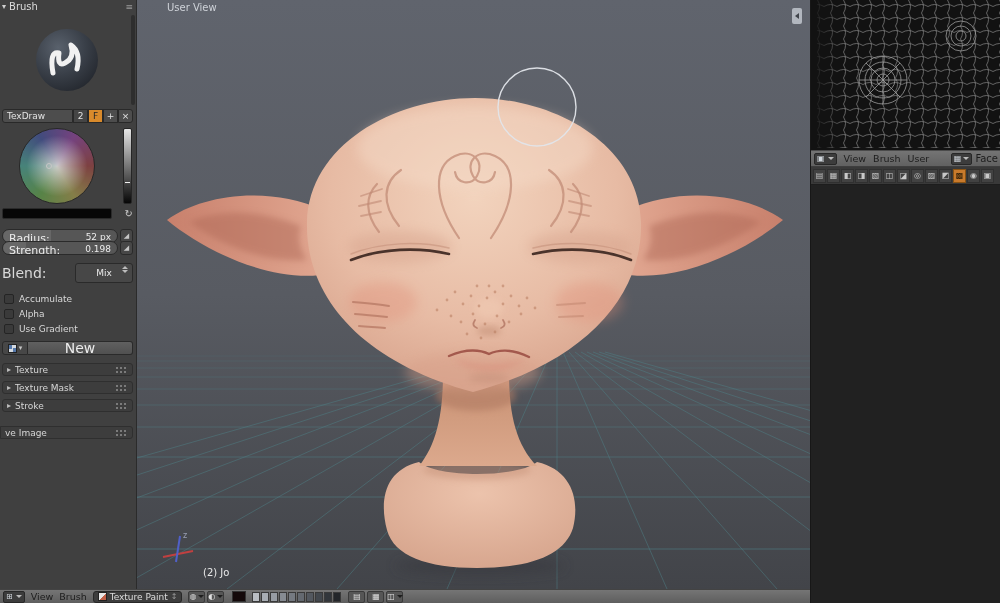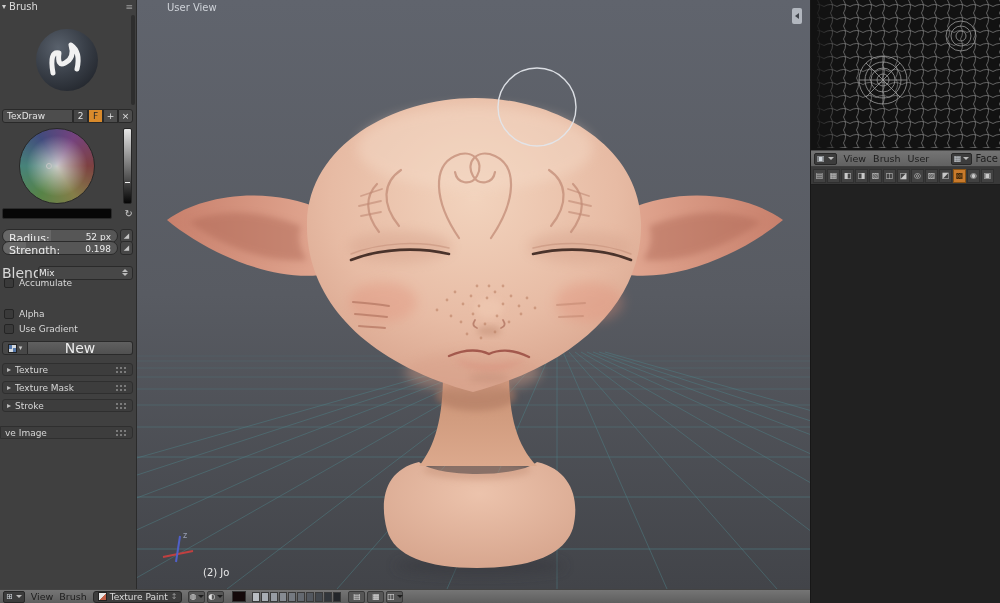--- a/index.html
+++ b/index.html
@@ -57,22 +57,22 @@
   .slider { position:relative; flex:1; height:14px; background:#565656; border:1px solid #2a2a2a;
     border-radius:8px; overflow:hidden; color:#ececec; }
   .slider .fill { position:absolute; left:0; top:0; bottom:0; background:rgba(255,255,255,.10); }
   .slabel { position:absolute; left:6px; top:2px; font-size:11px; }
   .svalue { position:absolute; right:6px; top:2px; font-size:9px; }
   .pressure { width:13px; height:14px; margin-left:2px; background:#474747; border:1px solid #2a2a2a;
     border-radius:3px; color:#c6c6c6; font-size:7px; display:flex; align-items:center; justify-content:center; }
 
   .blend-row { top:266px; height:14px; }
   .blend-label { width:36px; color:#d9d9d9; font-size:14px; }
-  .dropdown { position:relative; flex:1; height:14px; background:#474747; border:1px solid #2a2a2a;
-    border-radius:3px; color:#e8e8e8; display:flex; align-items:center; font-size:9px; }
+  .dropdown { position:relative; flex:1; height:20px; background:#474747; border:1px solid #2a2a2a;
+    border-radius:3px; color:#e8e8e8; display:flex; align-items:center; justify-content:center; font-size:9px;margin-left:37px; }
   .dd-ud { position:absolute; right:4px; top:2px; display:flex; flex-direction:column; gap:1px; }
   .dd-ud i { width:0; height:0; border-left:3px solid transparent; border-right:3px solid transparent; }
   .dd-ud i.up { border-bottom:3px solid #bcbcbc; }
   .dd-ud i.dn { border-top:3px solid #bcbcbc; }
 
   .chk-row { height:13px; left:4px; color:#d8d8d8; font-size:9px; }
   .chk { width:10px; height:10px; background:#3a3a3a; border:1px solid #242424; border-radius:2px; margin-right:5px; }
 
   .texrow { top:341px; height:14px; }
   .browse { width:26px; height:14px; background:#474747; border:1px solid #2a2a2a; border-radius:3px 0 0 3px;
@@ -367,21 +367,21 @@
       <span class="blend-label">Blend:</span>
       <div class="dropdown">
         <span>Mix</span>
         <span class="dd-ud">
             <i class="up"></i>
             <i class="dn"></i>
           </span>
       </div>
     </div>
 
-    <div class="lp-row chk-row" style="top:276px">
+    <div class="lp-row chk-row" style="top:292px">
       <span class="chk"></span>
       <span>Accumulate</span>
     </div>
     <div class="lp-row chk-row" style="top:307px">
       <span class="chk"></span>
       <span>Alpha</span>
     </div>
     <div class="lp-row chk-row" style="top:322px">
       <span class="chk"></span>
       <span>Use Gradient</span>

